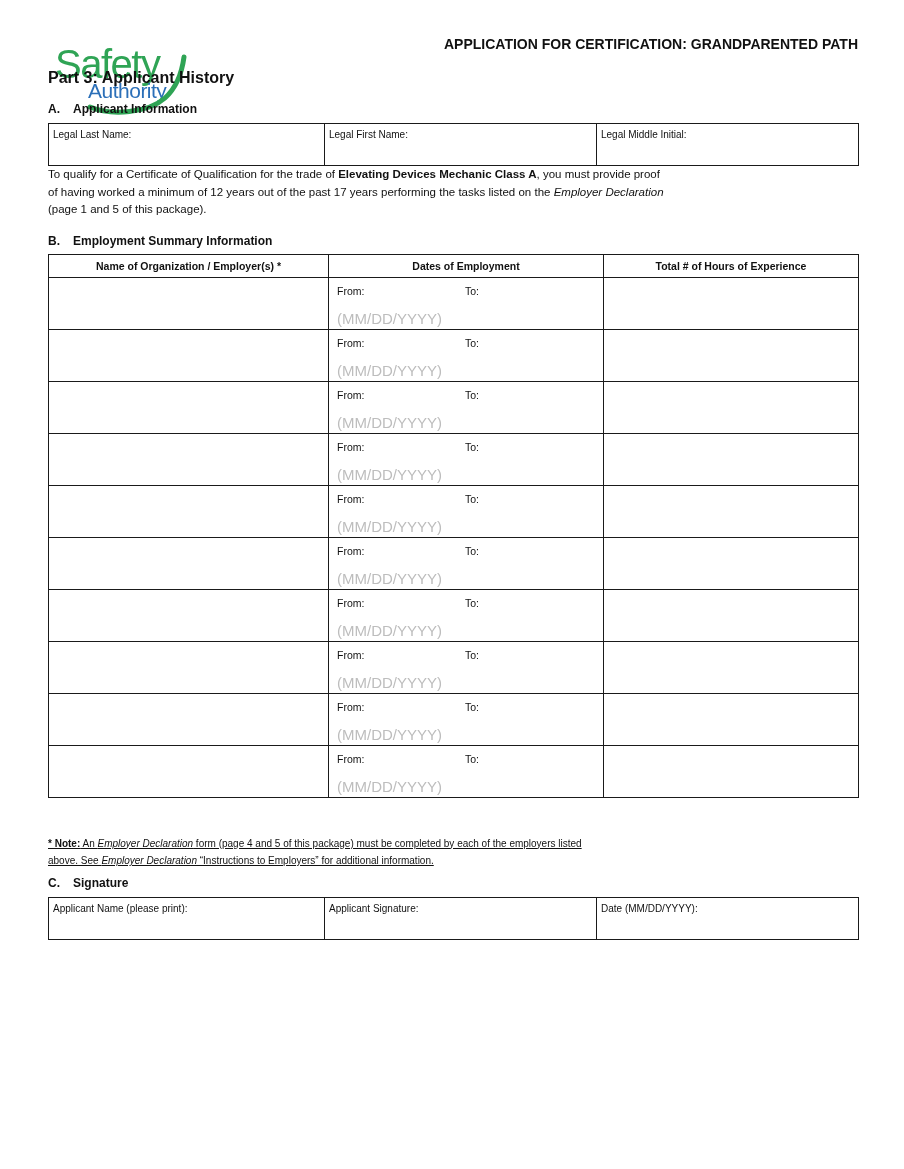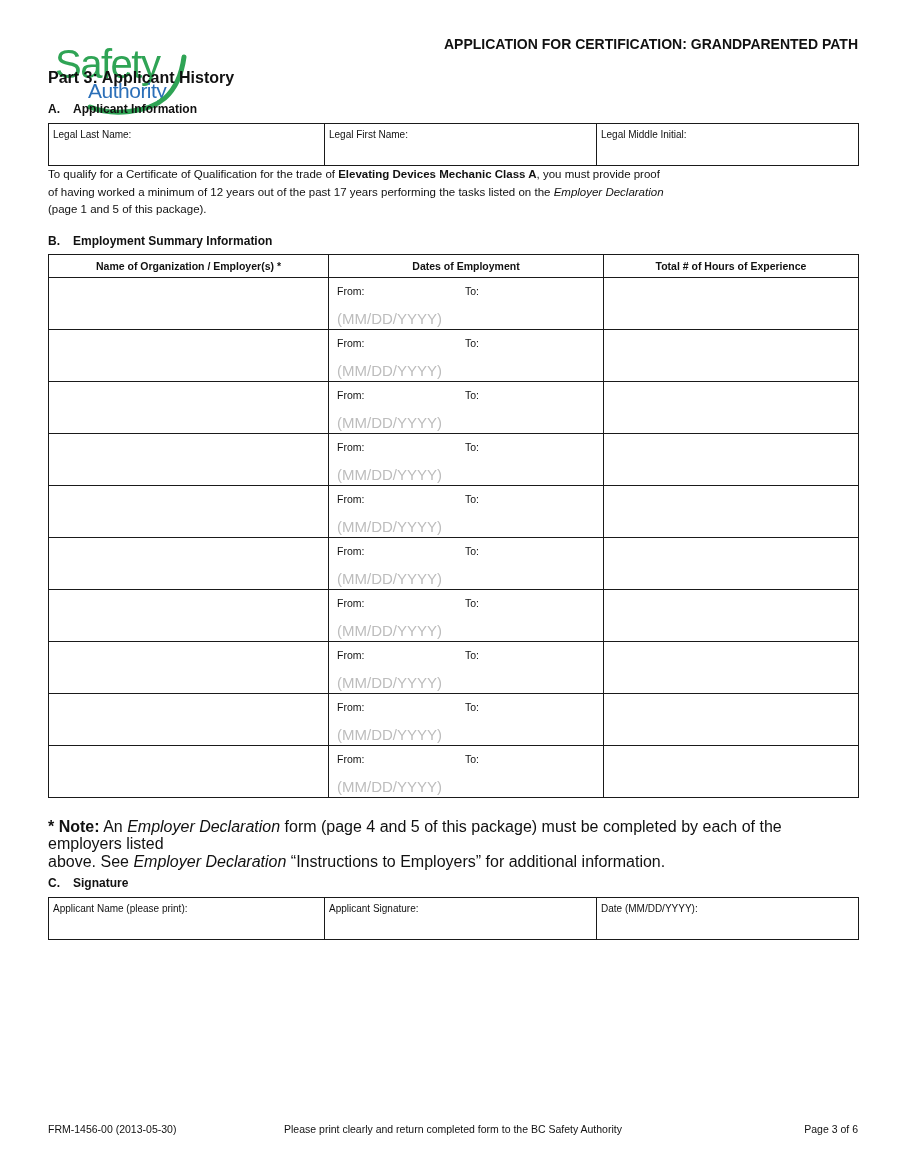--- a/index.html
+++ b/index.html
@@ -41,21 +41,21 @@
   .emp-table th {
     height:23px; font-size:10.5px; font-weight:bold;
     text-align:center; vertical-align:middle; color:#111;
   }
   .emp-table td { height:52px; vertical-align:top; padding:0; }
   .dates-line { display:flex; padding:7px 0 0 8px; font-size:10.5px; color:#111; }
   .from-label { display:inline-block; width:128px; }
   .date-hint { padding:13px 0 0 8px; font-size:15px; color:#bdbdbd; }
   
   p.intro { font-size:11.5px; line-height:17.5px; color:#111; }
-  p.note  { margin-top:20px; font-size:16px; line-height:17.5px; color:#111; }
+  p.note  { margin-top:37px; font-size:10px; line-height:17.5px; color:#111;text-decoration:underline; }
   .b { font-weight:bold; }
   .i { font-style:italic; }
   
   .footer {
     position:absolute; left:48px; right:46px; top:1123px;
     display:grid; grid-template-columns:1fr auto 1fr;
     font-size:10.5px; color:#111;
   }
   .footer .fl { text-align:left; }
   .footer .fc { text-align:center; }
@@ -273,19 +273,14 @@
           <span>Applicant Signature:</span>
         </td>
         <td>
           <span>Date (MM/DD/YYYY):</span>
         </td>
       </tr>
     </tbody>
       </table>
   </div>
 
-  <div class="footer">
-    <span class="fl">FRM-1456-00 (2013-05-30)</span>
-    <span class="fc">Please print clearly and return completed form to the BC Safety Authority</span>
-    <span class="fr">Page 3 of 6</span>
-  </div>
 
 </div>
 
 </body></html>

